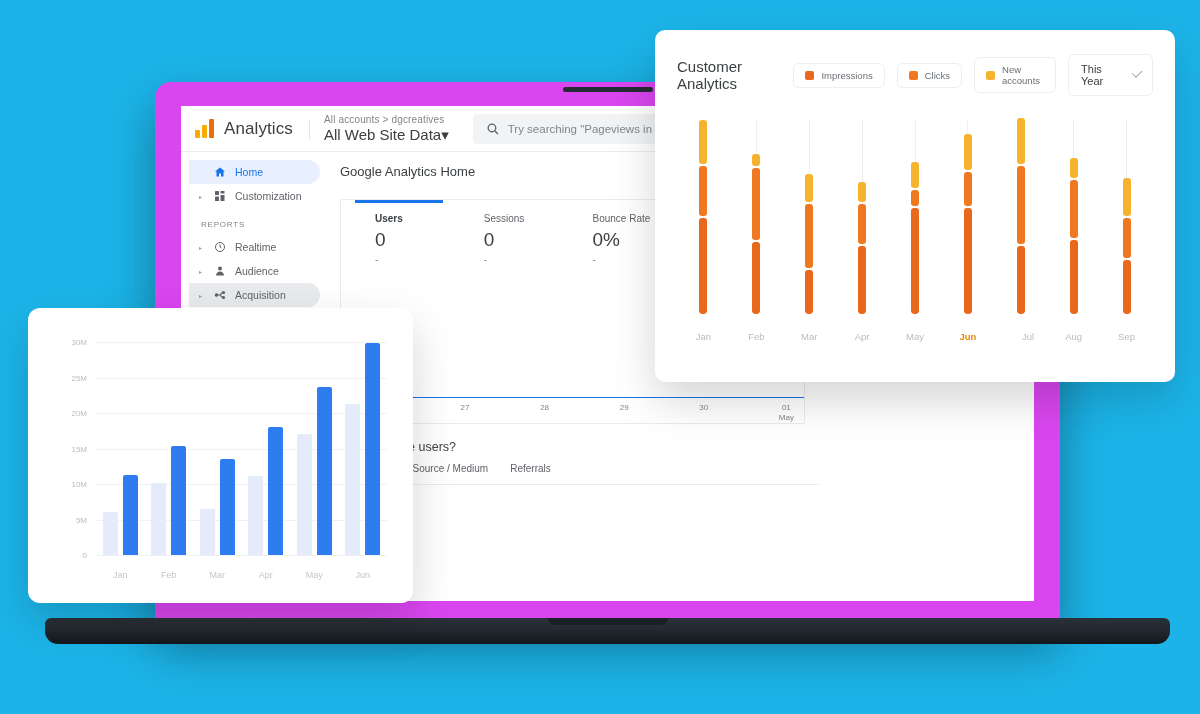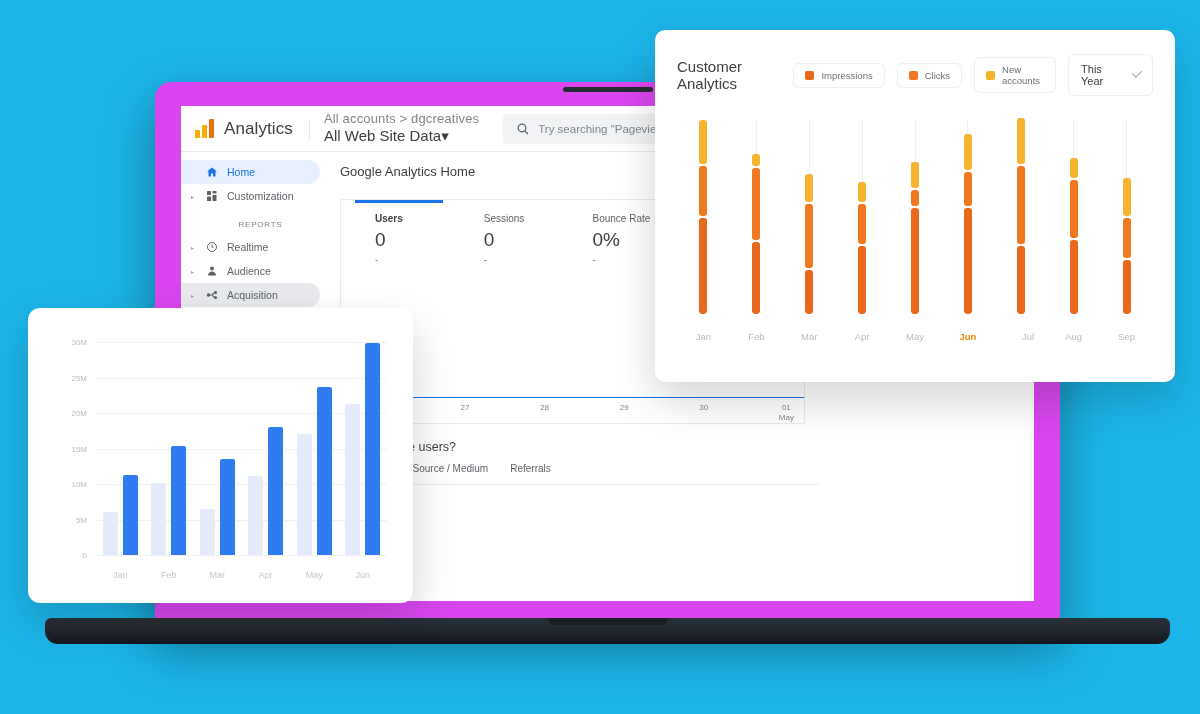--- a/index.html
+++ b/index.html
@@ -42,37 +42,37 @@
     height: 46px; display:flex; align-items:center; gap:0;
     border-bottom: 1px solid #e8eaed; padding-left: 14px;
   }
   .ga-logo { display:flex; align-items:flex-end; gap:2px; height:19px; margin-right:10px;}
   .ga-logo i { display:block; width:5px; border-radius:1px; }
   .ga-logo i:nth-child(1){ height:8px; background:#f9ab00; }
   .ga-logo i:nth-child(2){ height:13px; background:#f9ab00; }
   .ga-logo i:nth-child(3){ height:19px; background:#e8710a; }
   .ga-brand { font-size:17px; color:#3c4043; letter-spacing:.1px; padding-right:16px; border-right:1px solid #e3e5e8; }
   .ga-acct { padding: 0 14px; line-height:1.1; }
-  .ga-acct .crumb { font-size:13px; color:#80868b; letter-spacing:.15px; }
+  .ga-acct .crumb { font-size:10px; color:#80868b; letter-spacing:.15px; }
   .ga-acct .prop { font-size:15px; color:#3c4043; margin-top:2px; }
   .ga-search {
     margin-left:10px; flex:1; height:30px; background:#f1f3f4; border-radius:4px;
     display:flex; align-items:center; gap:9px; padding: 0 13px; max-width: 560px;
   }
   .ga-search .ph { font-size:11.5px; color:#80868b; }
   .ga-body { display:flex; height: calc(100% - 46px); }
 
   .ga-side { width: 145px; padding-top: 8px; background:#fff; flex:0 0 145px; }
-  .s-item { display:flex; align-items:center; gap:9px; height:24px; padding-left: 10px; margin: 0 6px 0 0; font-size:10.5px; color:#5f6368; border-radius:0 12px 12px 0; position:relative;}
+  .s-item { display:flex; align-items:center; gap:9px; height:24px; padding-left: 10px; margin: 0 6px 0 8px; font-size:10.5px; color:#5f6368; border-radius:0 12px 12px 0; position:relative;}
   .s-item .caret { font-size:6px; color:#9aa0a6; width:5px; }
   .s-item .ic { width:13px; height:13px; flex:0 0 13px; display:flex; align-items:center; justify-content:center; color:#5f6368;}
   .s-item.active { background:#e8f0fe; color:#1a73e8; }
   .s-item.active .ic { color:#1a73e8; }
   .s-item.grey { background:#e8eaed; }
-  .s-label-section { font-size:8px; color:#80868b; letter-spacing:.8px; padding: 12px 0 6px 14px; text-align: center; }
+  .s-label-section { font-size:8px; color:#80868b; letter-spacing:.8px; padding: 12px 0 6px 20px; }
 
   .ga-main { flex:1; background:#fff; padding: 12px 0 0 14px; overflow:hidden; position:relative;}
   .ga-h1 { font-size:13px; color:#3c4043; margin-bottom: 20px; }
   .card { border:1px solid #e8eaed; border-radius:2px; background:#fff; }
   .metrics-card { margin-right: 14px; }
   .m-underline { height:3px; background:#1a73e8; width: 88px; margin: 0 0 0 14px;}
   .metrics { display:flex; padding: 10px 14px 12px; gap: 0; }
   .metric { flex:1;margin-left:20px; }
   .metric .mname { font-size:10px; color:#5f6368; }
   .metric.sel .mname { color:#3c4043; font-weight:bold; }

